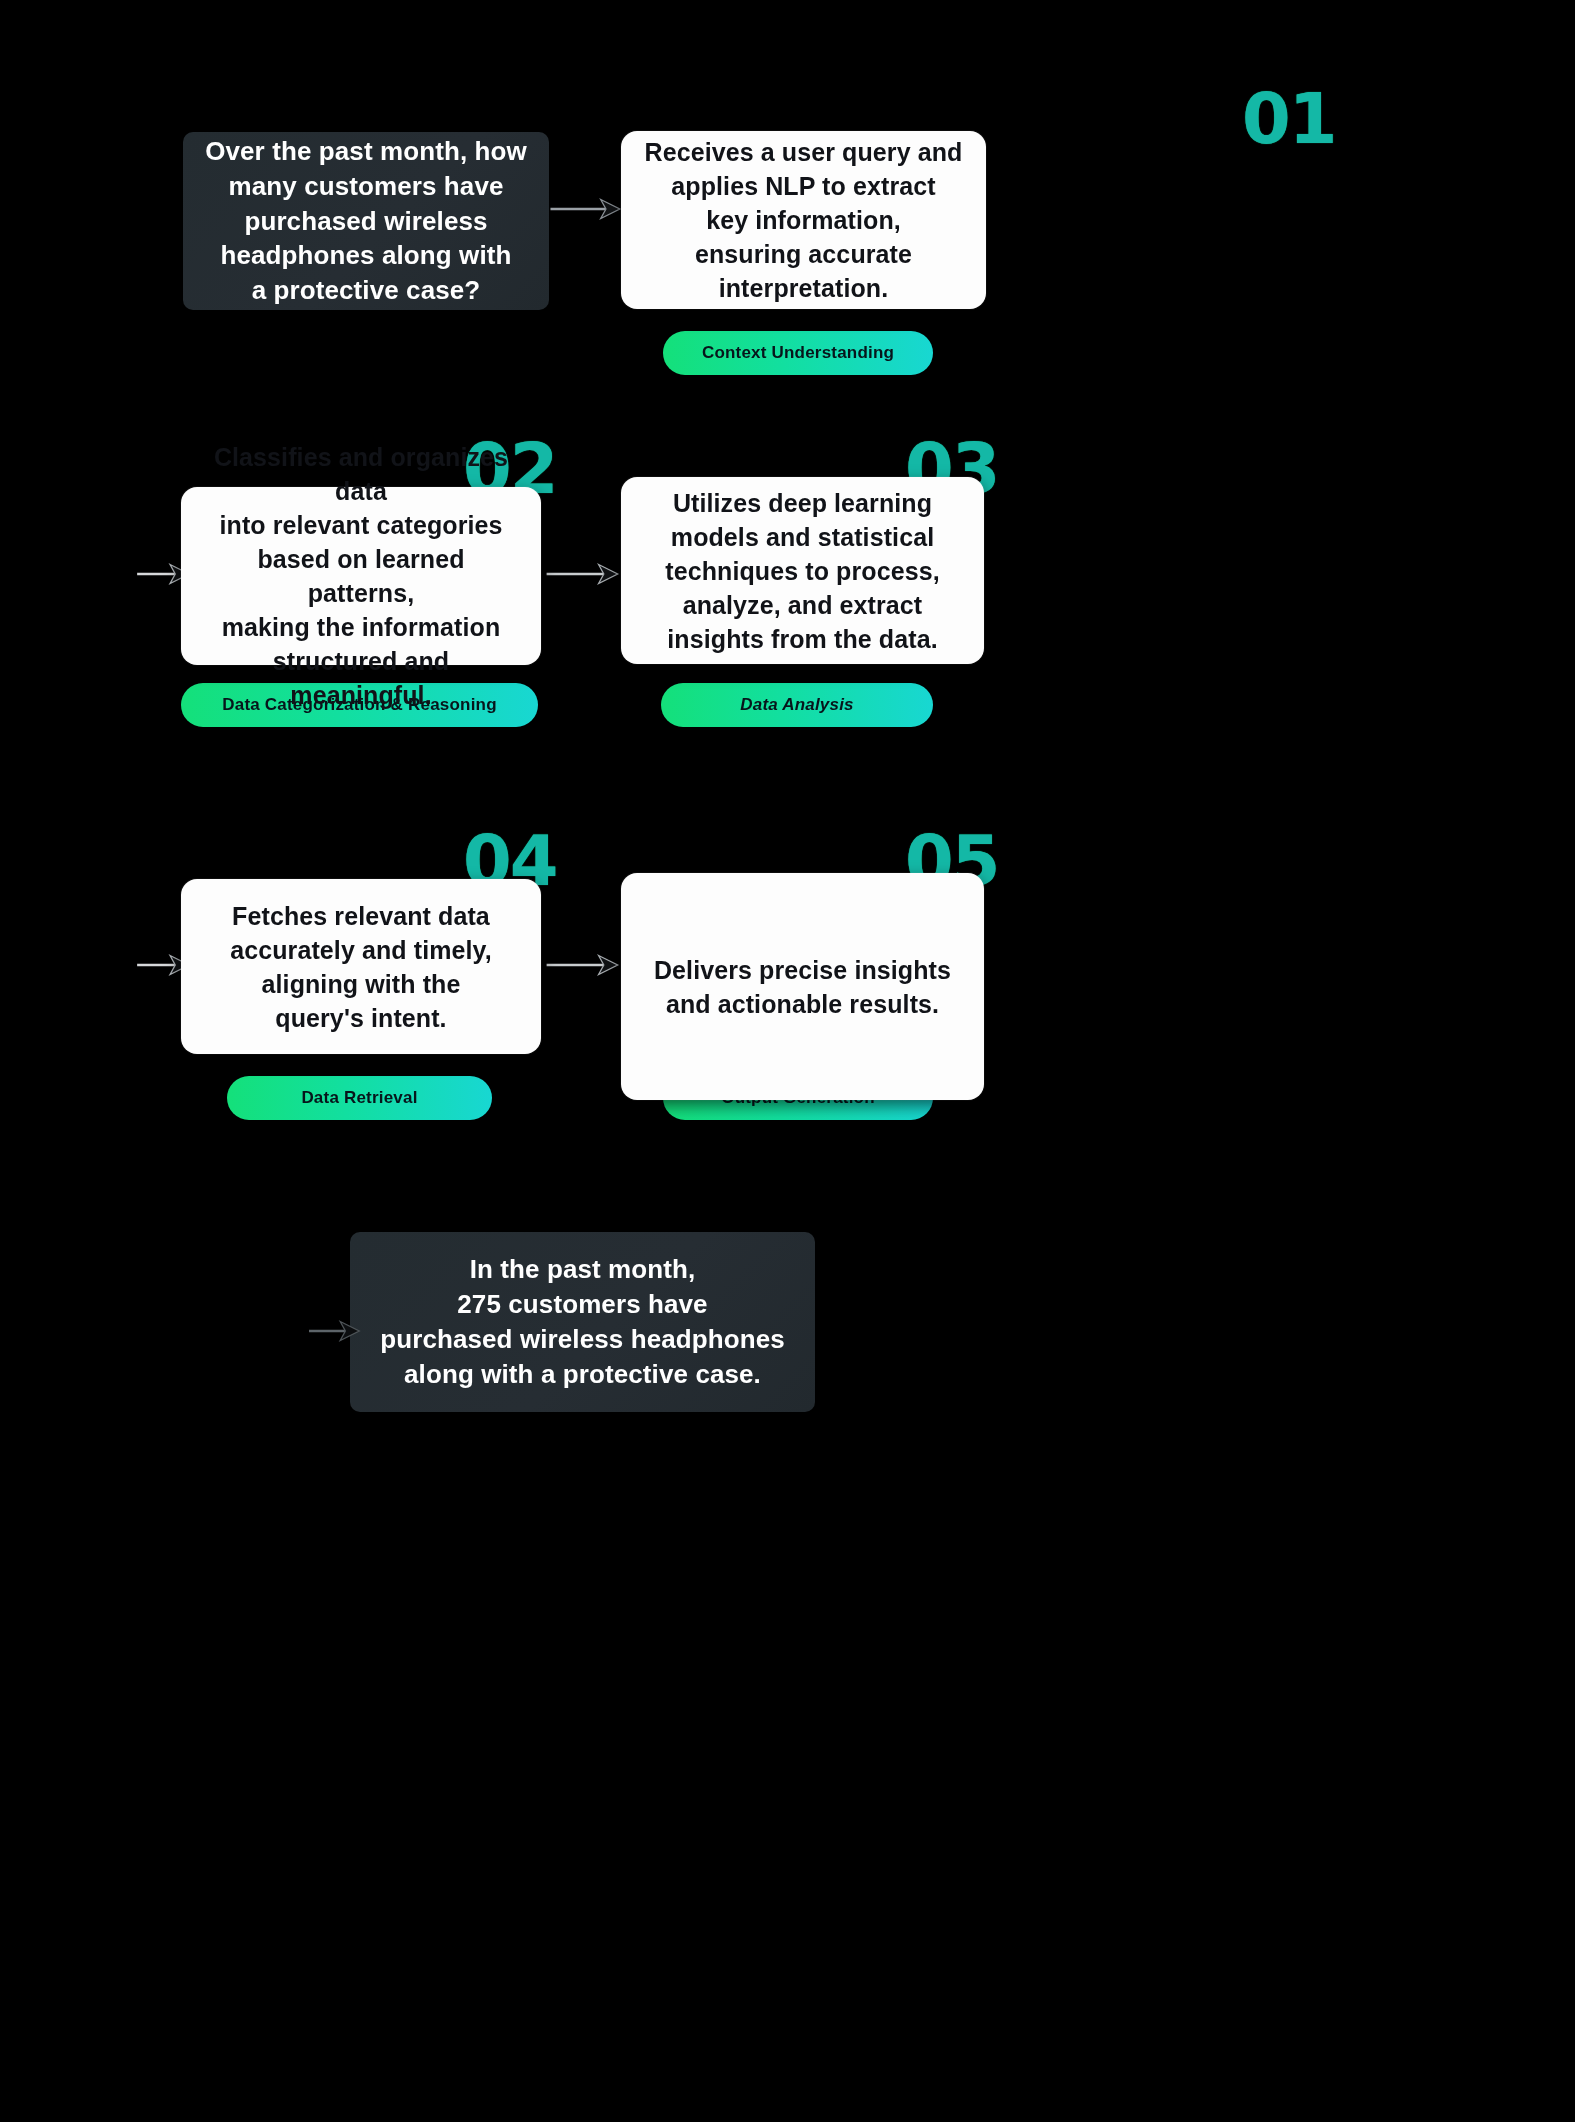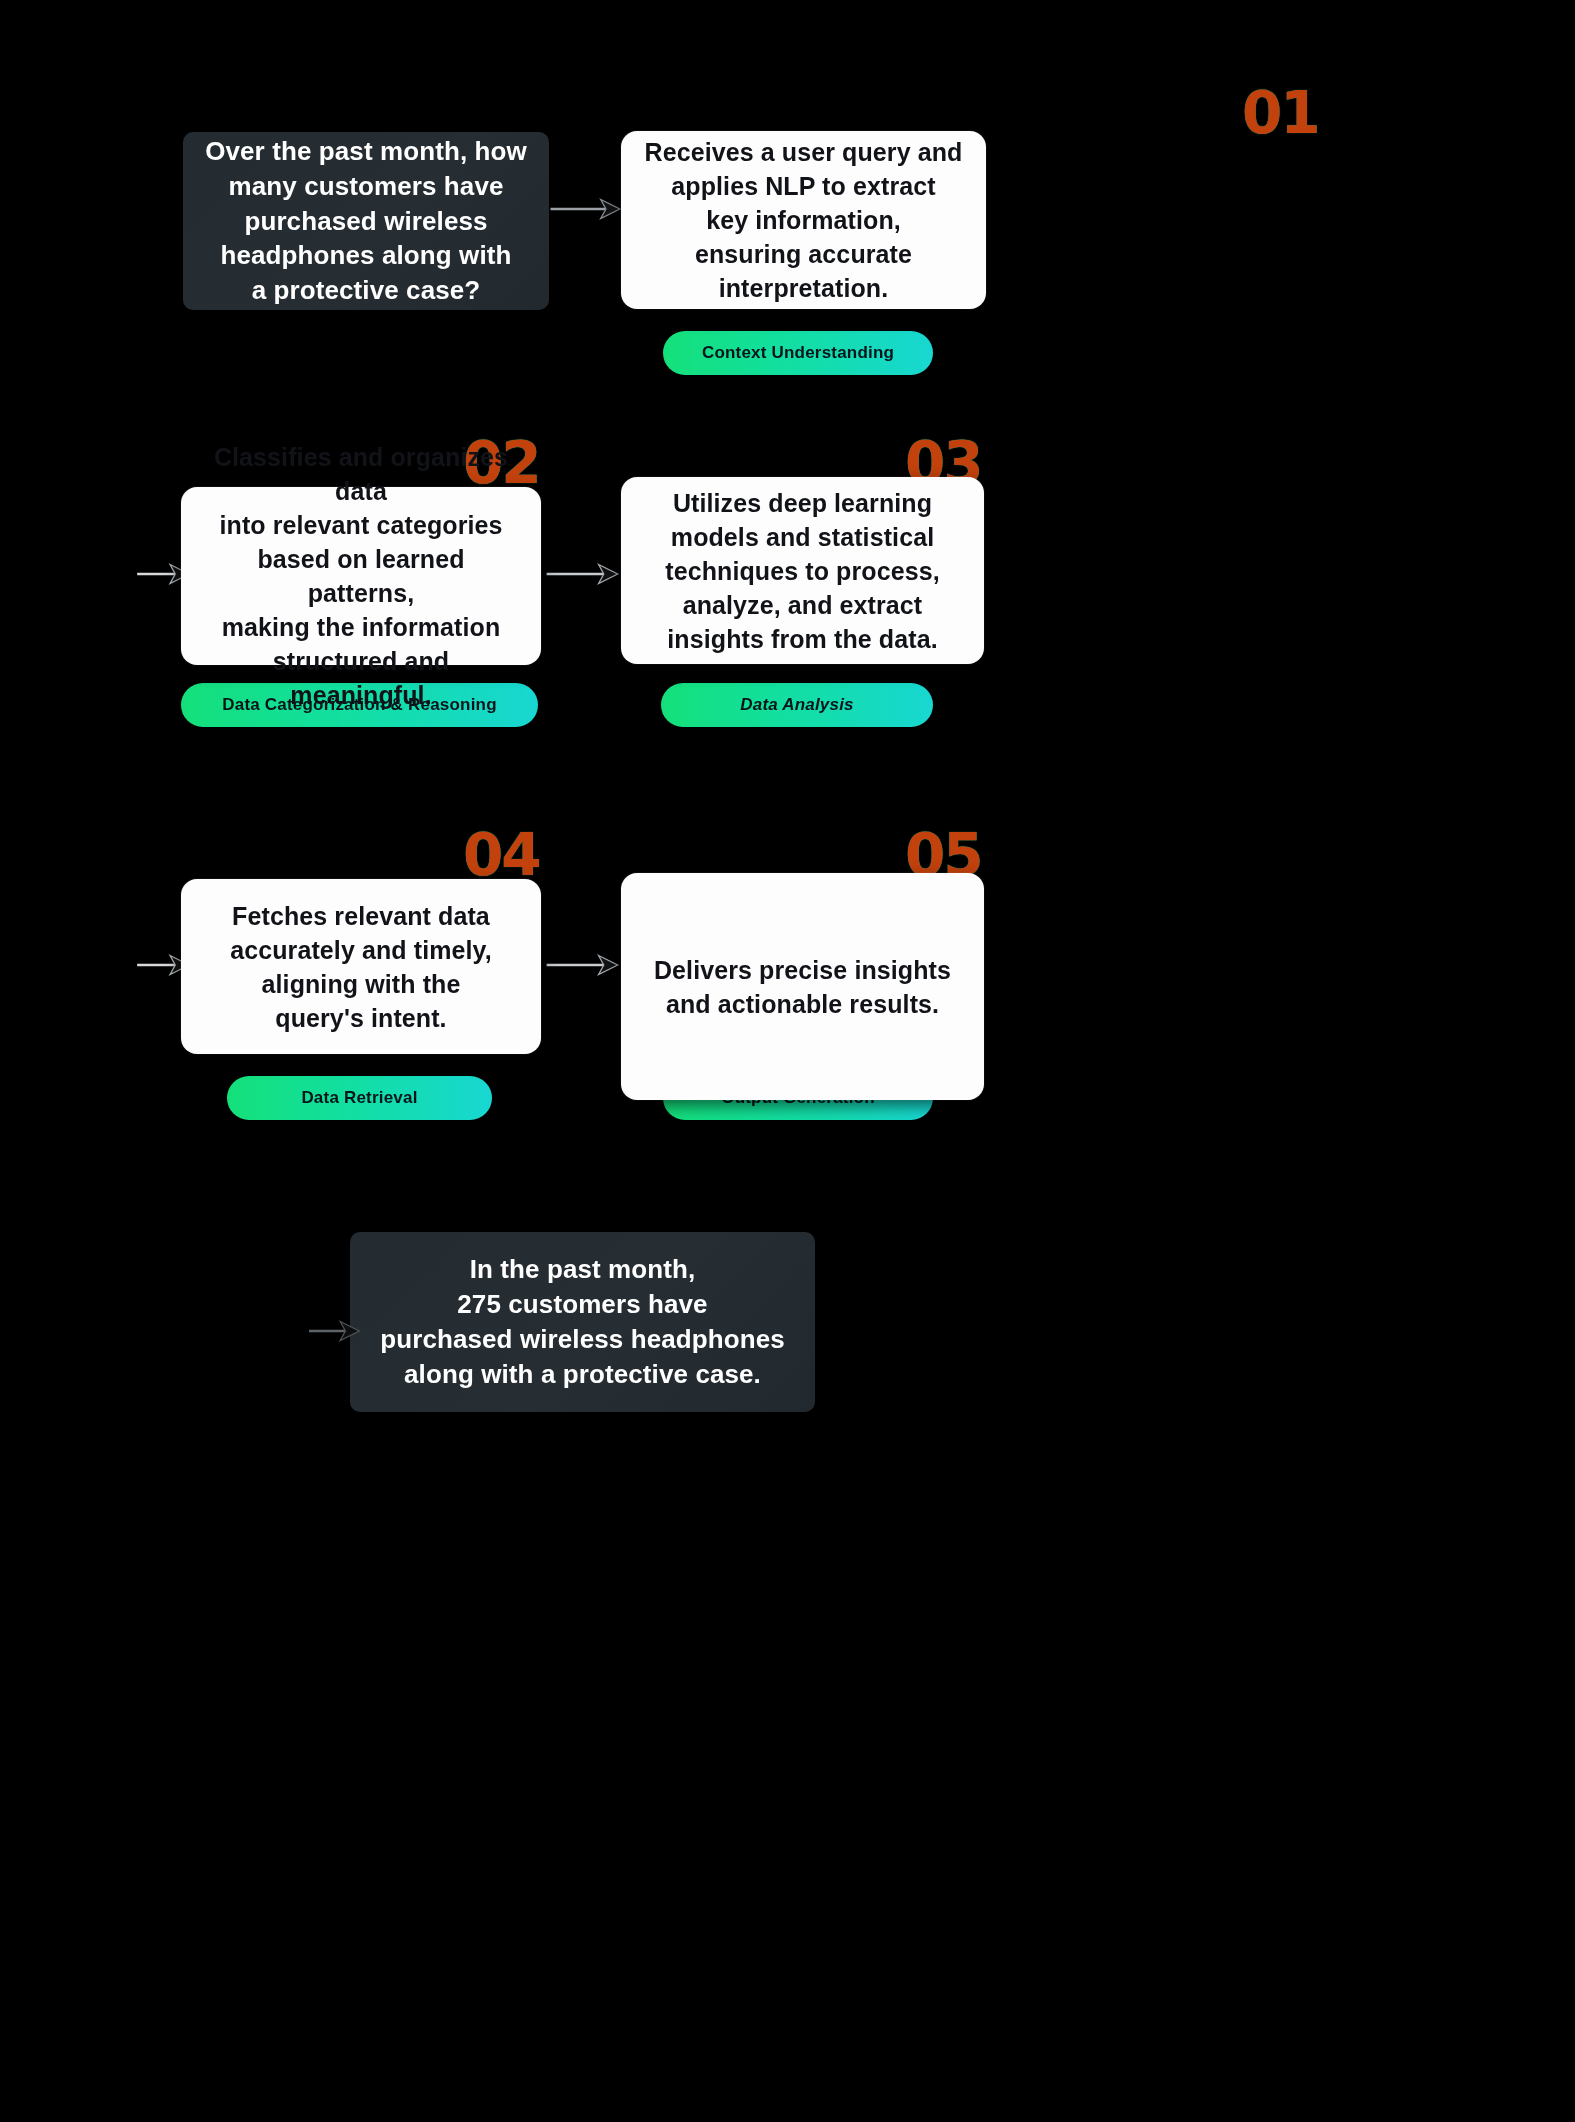--- a/index.html
+++ b/index.html
@@ -64,25 +64,25 @@
     line-height: 1.36;
     font-weight: 600;
     color: #111318;
     white-space: pre-line;
     letter-spacing: .1px;
   }
 
   
   .step-number {
     position: absolute;
-    font-size: 58px;
+    font-size: 70px;
     font-weight: 800;
     line-height: 1;
     letter-spacing: -2px;
-    color: #c2410c;
+    color: #14b8a6;
     z-index: 1;
     text-shadow: 0 0 1px rgba(23,233,164,.8);
     font-family: "DejaVu Sans", sans-serif;
   }
 
   
   .pill {
     position: absolute;
     height: 44px;
     border-radius: 22px;

